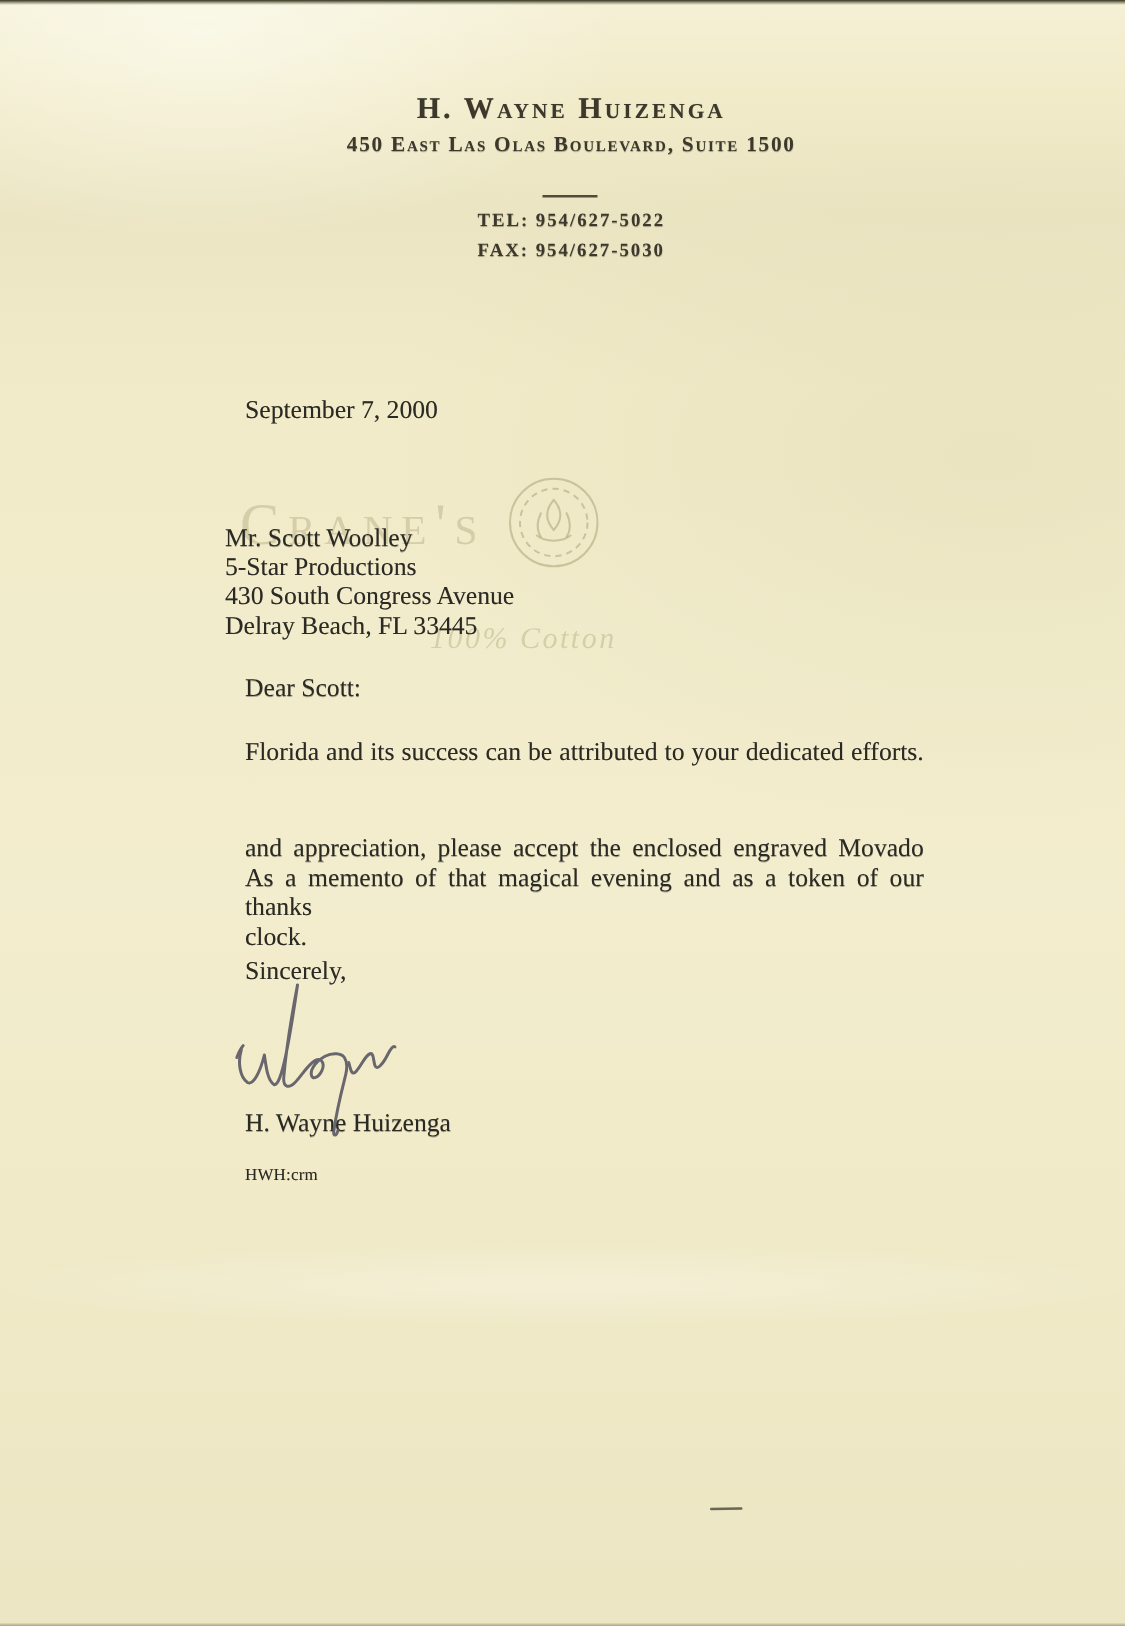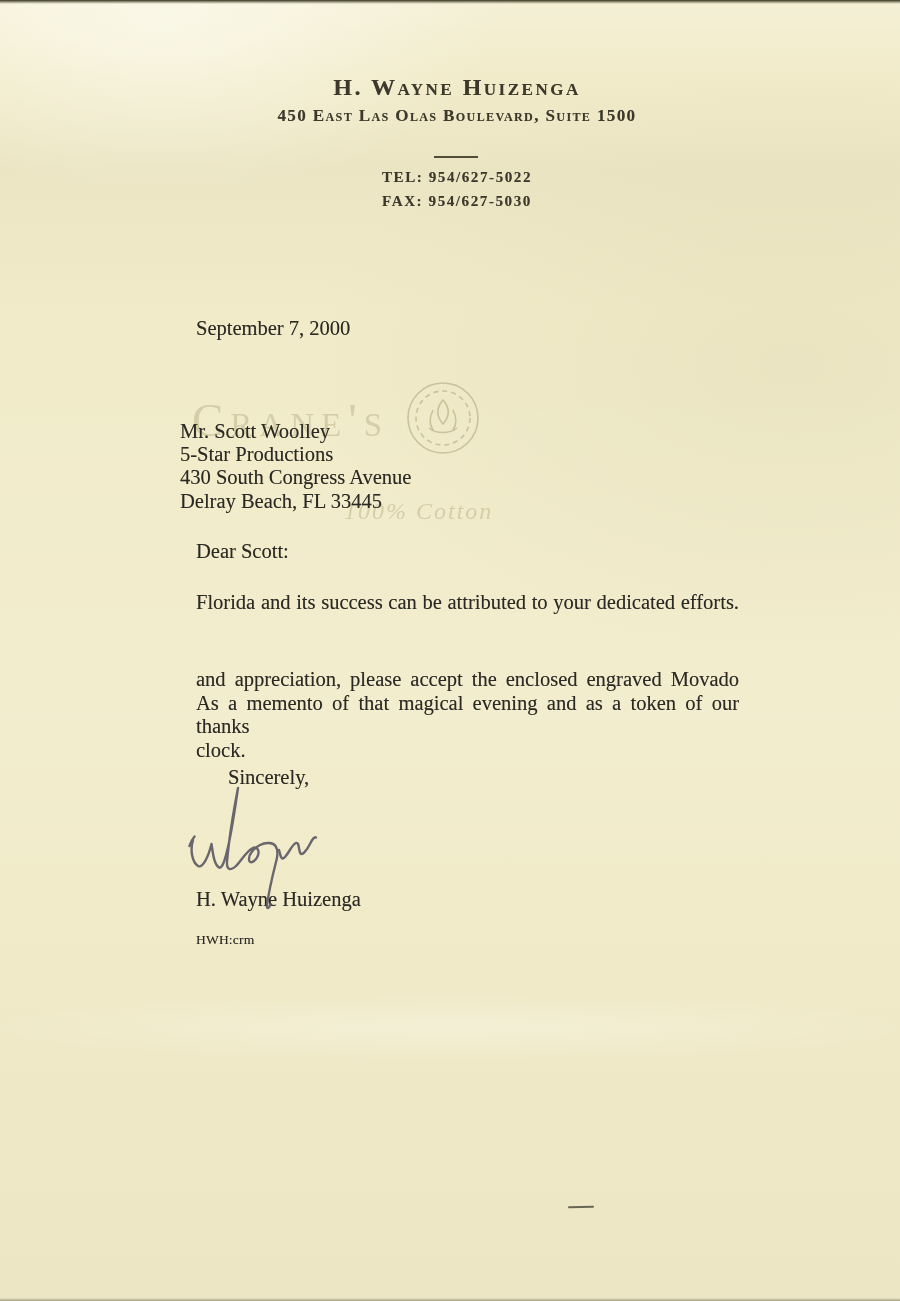--- a/index.html
+++ b/index.html
@@ -52,21 +52,21 @@
   .doc{color:#2a2923;font-size:20.5px;z-index:2;
        text-shadow:0.2px 0.2px 0.5px rgba(62,60,50,0.40);}
   .date{left:196px;top:317px;}
   .recipient{left:180px;top:420px;line-height:23.2px;}
   .salutation{left:196px;top:540px;}
   .para{left:196px;width:543px;}
   .para1{top:591px;}
   .para2{top:668px;}
   .jline{text-align:justify;text-align-last:justify;line-height:23.6px;}
   .lline{text-align:left;line-height:23.6px;}
-  .closing{left:196px;top:766px;margin-left:32px;}
+  .closing{left:196px;top:766px;}
   .sig-wrap{left:186px;top:784px;width:135px;height:130px;z-index:3;}
   .sig-wrap svg{display:block;}
   .signed-name{left:196px;top:888px;}
   .initials{left:196px;top:932px;font-size:13.5px;letter-spacing:0.2px;}
 
   .speck{left:568px;top:1206px;width:26px;height:2px;border-radius:1px;
          background:rgba(72,70,56,0.8);transform:rotate(-1deg);}
 </style>
 </head>
 <body>

